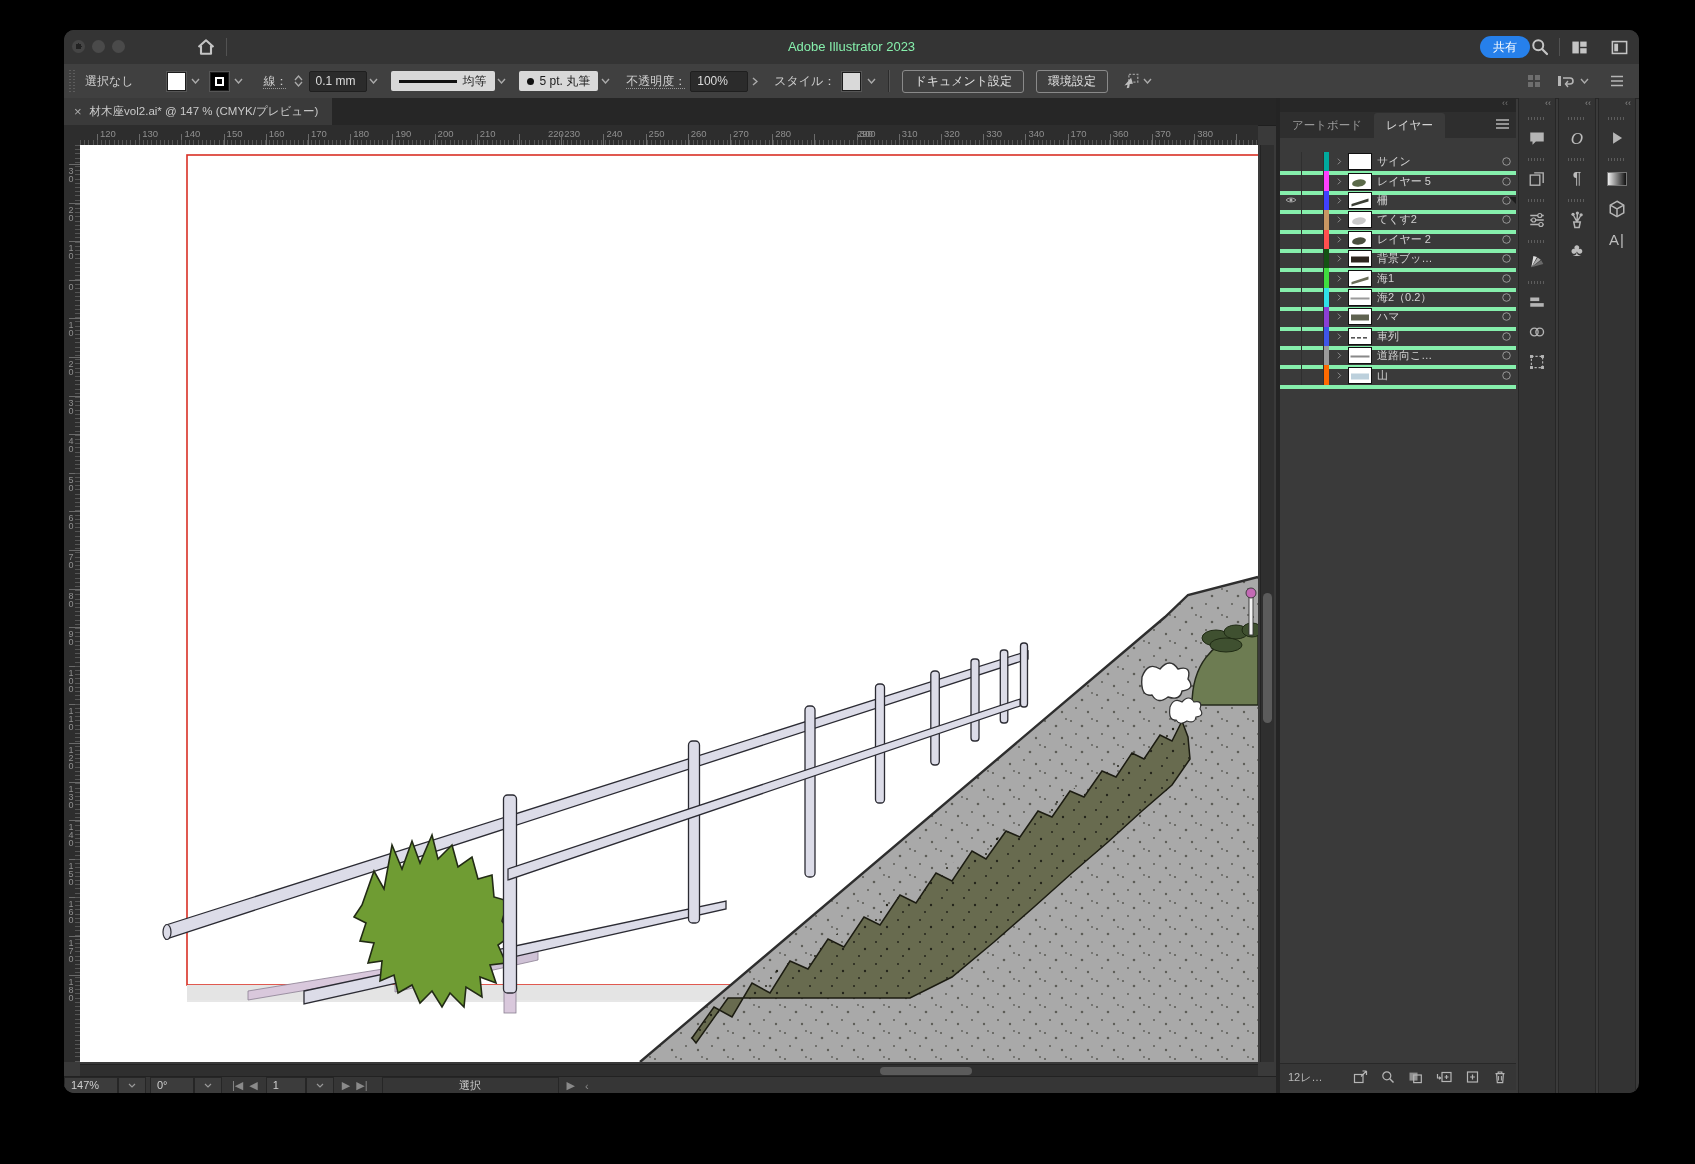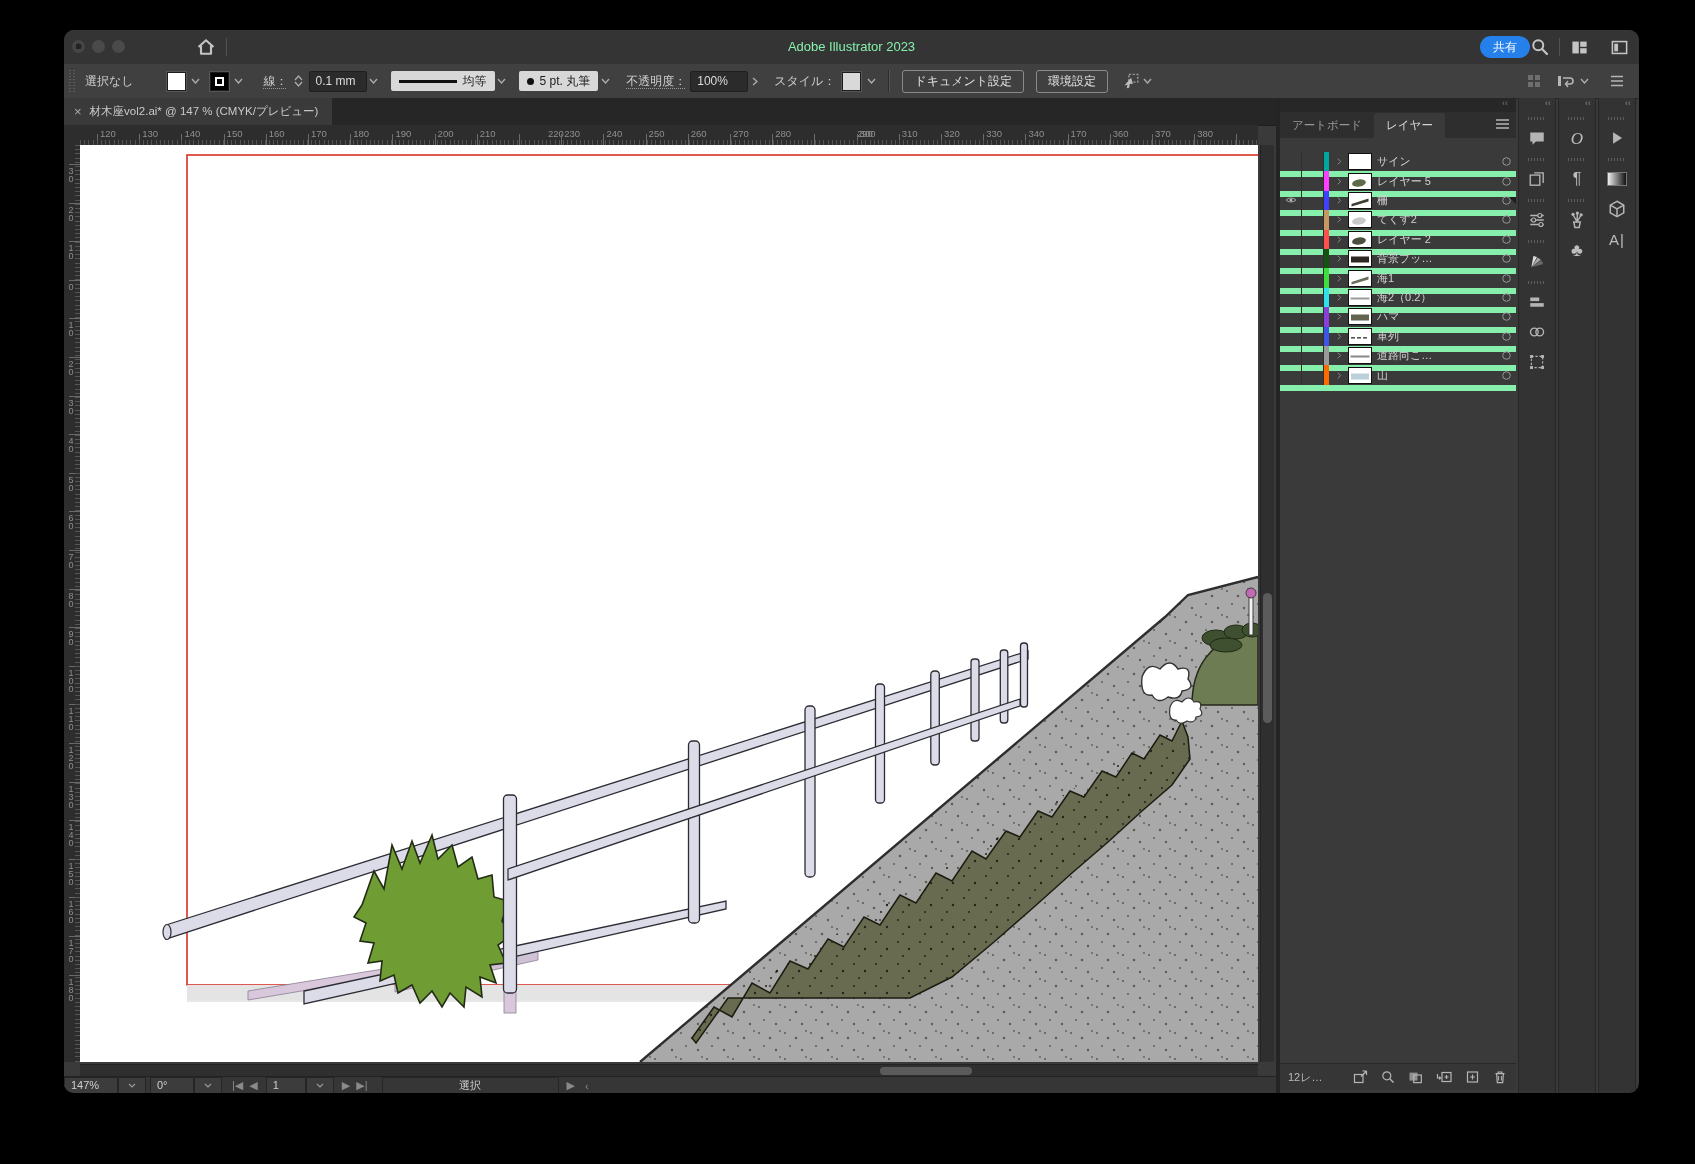--- a/index.html
+++ b/index.html
@@ -72,21 +72,21 @@
   .sb-dim{color:#8a8a8a}
   .sb-tool{width:175px;text-align:center;border:1px solid #262626;height:15px;line-height:15px}
   
   .panel{position:absolute;left:1216px;top:68px;width:236px;height:992px}
   .pstrip{position:absolute;left:0;top:0;width:100%;height:14px;background:#272727;color:#777;font-size:9px;text-align:right;padding-right:8px;box-sizing:border-box}
   .ptabs{position:absolute;left:0;top:14px;width:100%;height:26px;background:#2e2e2e;display:flex;align-items:flex-end;font-size:11.5px}
   .ptab{padding:5px 12px;color:#9c9c9c}
   .ptab.active{background:#3a3a3a;color:#d8d8d8;border-radius:3px 3px 0 0}
   .pmenu{position:absolute;right:6px;top:6px}
   .pbody{position:absolute;left:0;top:40px;width:100%;height:924px;background:#3a3a3a;border-radius:0 0 4px 4px;overflow:hidden}
-  .lrow{position:absolute;left:0;width:100%;height:19.4px;border-bottom:6px solid #86efac;display:flex;align-items:center}
+  .lrow{position:absolute;left:0;width:100%;height:19.4px;border-bottom:4px solid #86efac;display:flex;align-items:center}
   .lcell{width:21px;height:100%;border-right:1px solid #2f2f2f;display:flex;align-items:center;justify-content:center;flex:none}
   .lcolor{width:5px;height:100%;flex:none;margin-right:2px}
   .lchev{width:16px;flex:none;display:flex;justify-content:center}
   .lthumb{width:22px;height:15px;background:#fff;border:1px solid #101010;flex:none;margin:0 5px 0 1px;overflow:hidden}
   .lname{font-size:11px;color:#d2d2d2;flex:1;white-space:nowrap;overflow:hidden}
   .ltarget{width:20px;flex:none;display:flex;justify-content:center}
   .tri{position:absolute;right:0;width:0;height:0;border-left:7px solid transparent;border-top:7px solid #1d1d1d}
   .pfooter{position:absolute;left:0;bottom:0;width:100%;height:26px;background:#363636;border-top:1px solid #282828;
            display:flex;align-items:center;font-size:11px;color:#b9b9b9}
   .pf-count{margin-left:8px;flex:none}

